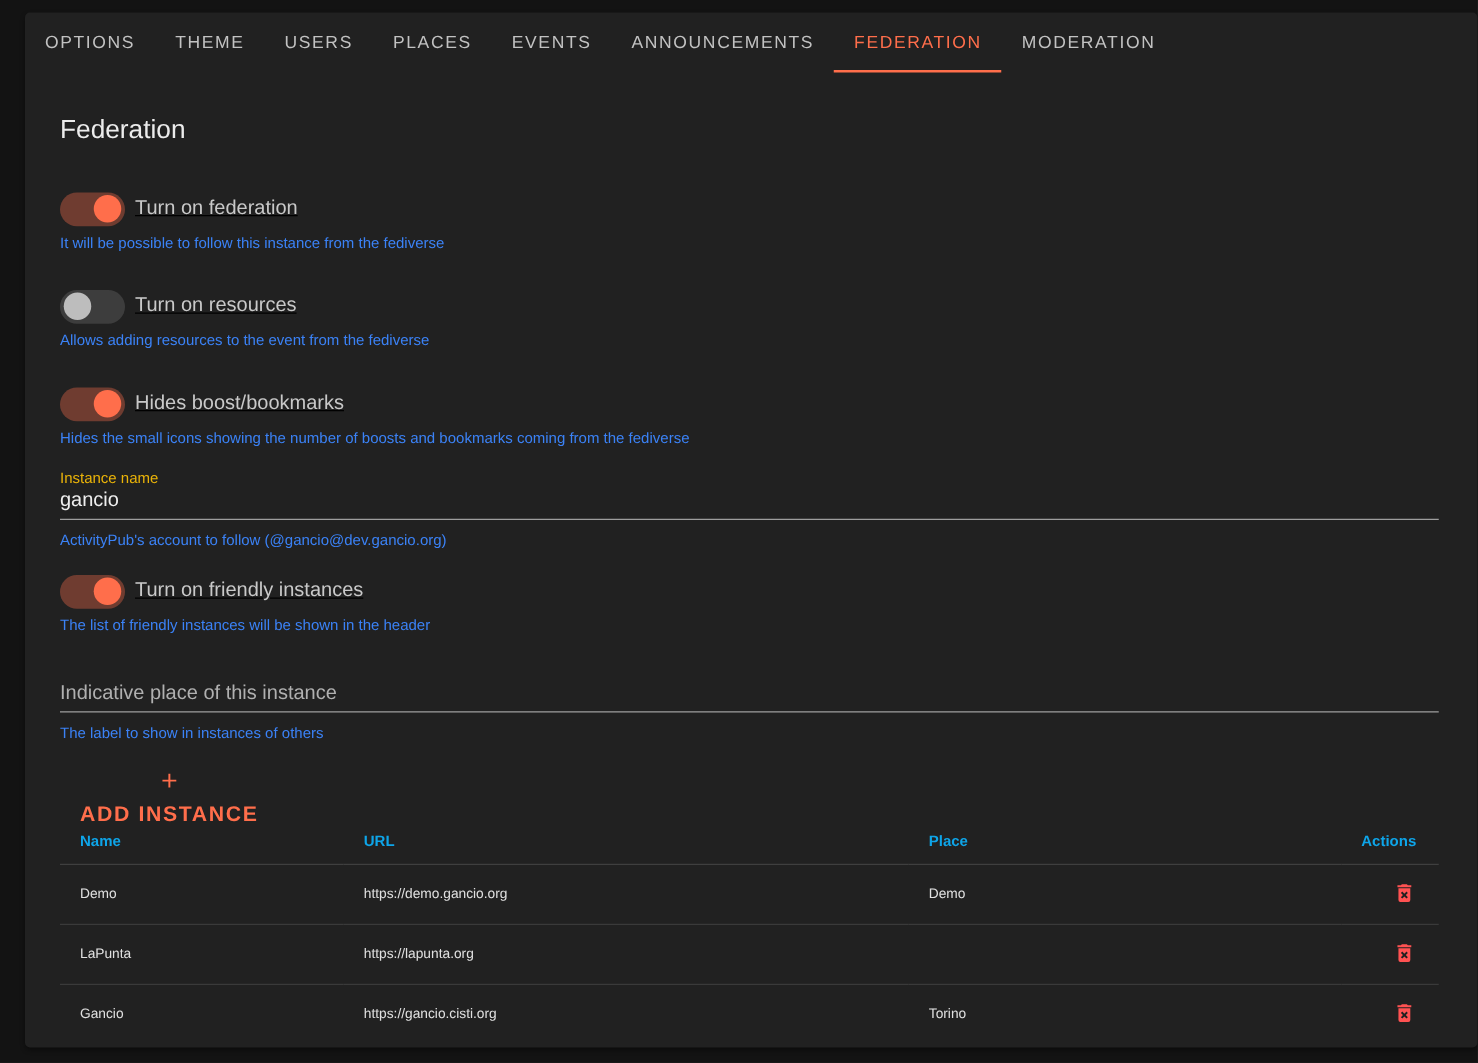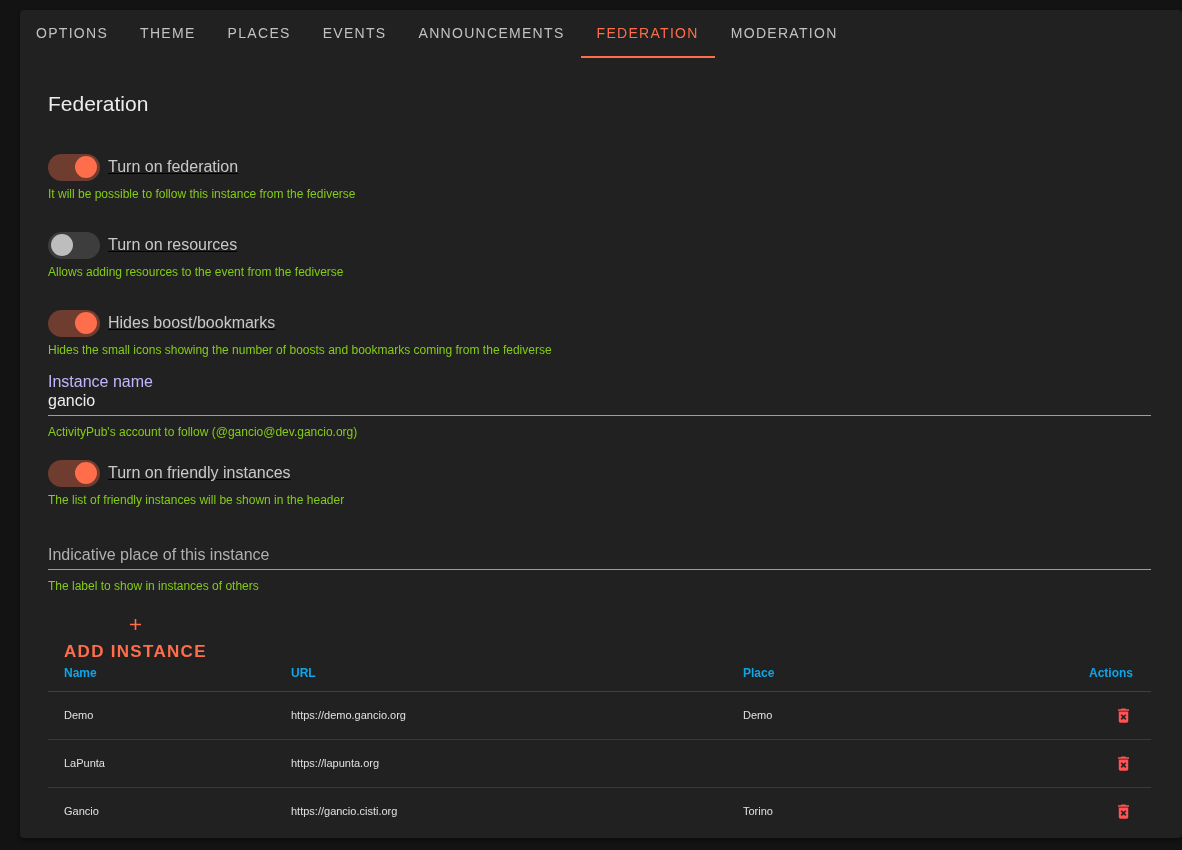--- a/index.html
+++ b/index.html
@@ -55,26 +55,26 @@
     position: absolute;
     top: 2.5px; left: 3px;
     width: 22px; height: 22px;
     border-radius: 50%;
     background: #bdbdbd;
     transition: left .15s;
   }
   .switch.on { background: #6f3c30; }
   .switch.on .thumb { left: 27px; background: var(--accent); }
   .switch-label { margin-left: 8px; font-size: 16px; color: #c9c9c9; }
-  .hint { margin-top: 6px; font-size: 12px; line-height: 14px; color: #84cc16; }
+  .hint { margin-top: 6px; font-size: 12px; line-height: 14px; color: #3b82f6; }
   .mt-row1 { margin-top: 37px; }
   .mt-row  { margin-top: 30px; }
   .mt-field { margin-top: 18px; }
   
-  .field .field-label { font-size: 16px; line-height: 14px; color: #c4b5fd; }
+  .field .field-label { font-size: 12px; line-height: 14px; color: #eab308; }
   .field input {
     display: block;
     width: 100%;
     background: transparent;
     border: none;
     border-bottom: 1px solid #9e9e9e;
     outline: none;
     color: #eeeeee;
     font-family: "Liberation Sans", sans-serif;
     font-size: 16px;
@@ -142,20 +142,21 @@
   }
 </style>
 </head>
 <body>
 
 <div class="card">
 
   <div class="tabbar">
     <div class="tab">OPTIONS</div>
     <div class="tab">THEME</div>
+    <div class="tab">USERS</div>
     <div class="tab">PLACES</div>
     <div class="tab">EVENTS</div>
     <div class="tab">ANNOUNCEMENTS</div>
     <div class="tab active">FEDERATION</div>
     <div class="tab">MODERATION</div>
   </div>
 
   <div class="content">
     <h1 class="page-title">Federation</h1>
 

